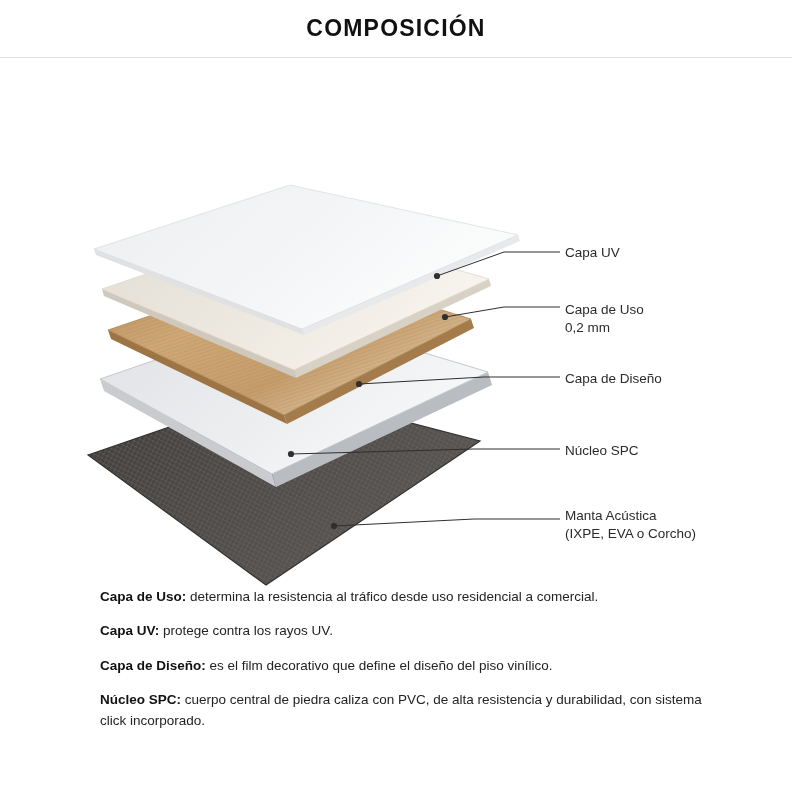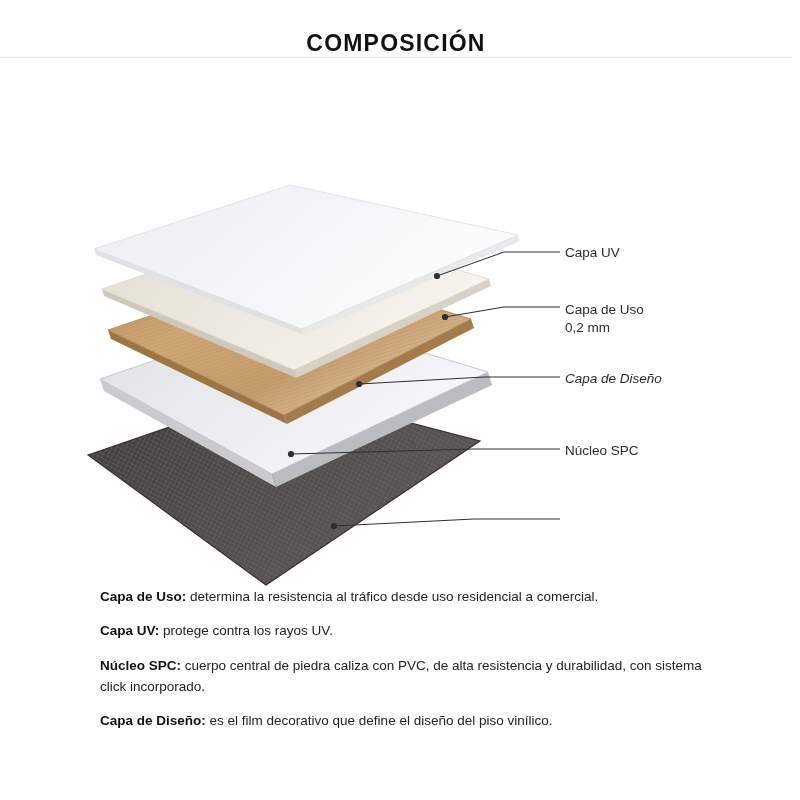--- a/index.html
+++ b/index.html
@@ -25,21 +25,21 @@
   
   .header {
     position: absolute;
     top: 0;
     left: 0;
     width: 792px;
     height: 57px;
     background: #ffffff;
     border-bottom: 1px solid #e3e3e3;
     display: flex;
-    align-items: flex-end;
+    align-items: center;
     justify-content: center;
   }
   .header-title {
     font-size: 23px;
     font-weight: bold;
     letter-spacing: 1.2px;
     color: #111111;
   }
 
   
@@ -57,21 +57,21 @@
 
   .callout-label {
     position: absolute;
     font-size: 13.5px;
     color: #2b2b2b;
     line-height: 18px;
     white-space: pre-line;
   }
   #label-0 { left: 561px; top: 155px; }
   #label-1 { left: 561px; top: 212px; }
-  #label-2 { left: 561px; top: 281px; font-style: italic; }
+  #label-2 { left: 561px; top: 281px; }
   #label-3 { left: 561px; top: 353px; }
   #label-4 { left: 561px; top: 418px; }
 
   
   .descriptions {
     position: absolute;
     top: 572px;
     left: 100px;
     width: 620px;
   }
@@ -184,30 +184,32 @@
         <circle cx="287" cy="365" r="3.1"></circle>
         <circle cx="330" cy="437" r="3.1"></circle>
       </g>
     </svg>
 
     <div class="callout-label" id="label-0">Capa UV</div>
     <div class="callout-label" id="label-1">Capa de Uso
 0,2 mm</div>
     <div class="callout-label" id="label-2">Capa de Diseño</div>
     <div class="callout-label" id="label-3">Núcleo SPC</div>
+    <div class="callout-label" id="label-4">Manta Acústica
+(IXPE, EVA o Corcho)</div>
   </div>
 
   <div class="descriptions">
     <p class="desc-item">
       <span class="desc-term">Capa de Uso:</span><span class="desc-text"> determina la resistencia al tráfico desde uso residencial a comercial.</span>
     </p>
     <p class="desc-item">
       <span class="desc-term">Capa UV:</span><span class="desc-text"> protege contra los rayos UV.</span>
     </p>
     <p class="desc-item">
+      <span class="desc-term">Capa de Diseño:</span><span class="desc-text"> es el film decorativo que define el diseño del piso vinílico.</span>
+    </p>
+    <p class="desc-item">
       <span class="desc-term">Núcleo SPC:</span><span class="desc-text"> cuerpo central de piedra caliza con PVC, de alta resistencia y durabilidad, con sistema click incorporado.</span>
     </p>
-    <p class="desc-item">
-      <span class="desc-term">Capa de Diseño:</span><span class="desc-text"> es el film decorativo que define el diseño del piso vinílico.</span>
-    </p>
   </div>
 
 </div>
 
 </body></html>

